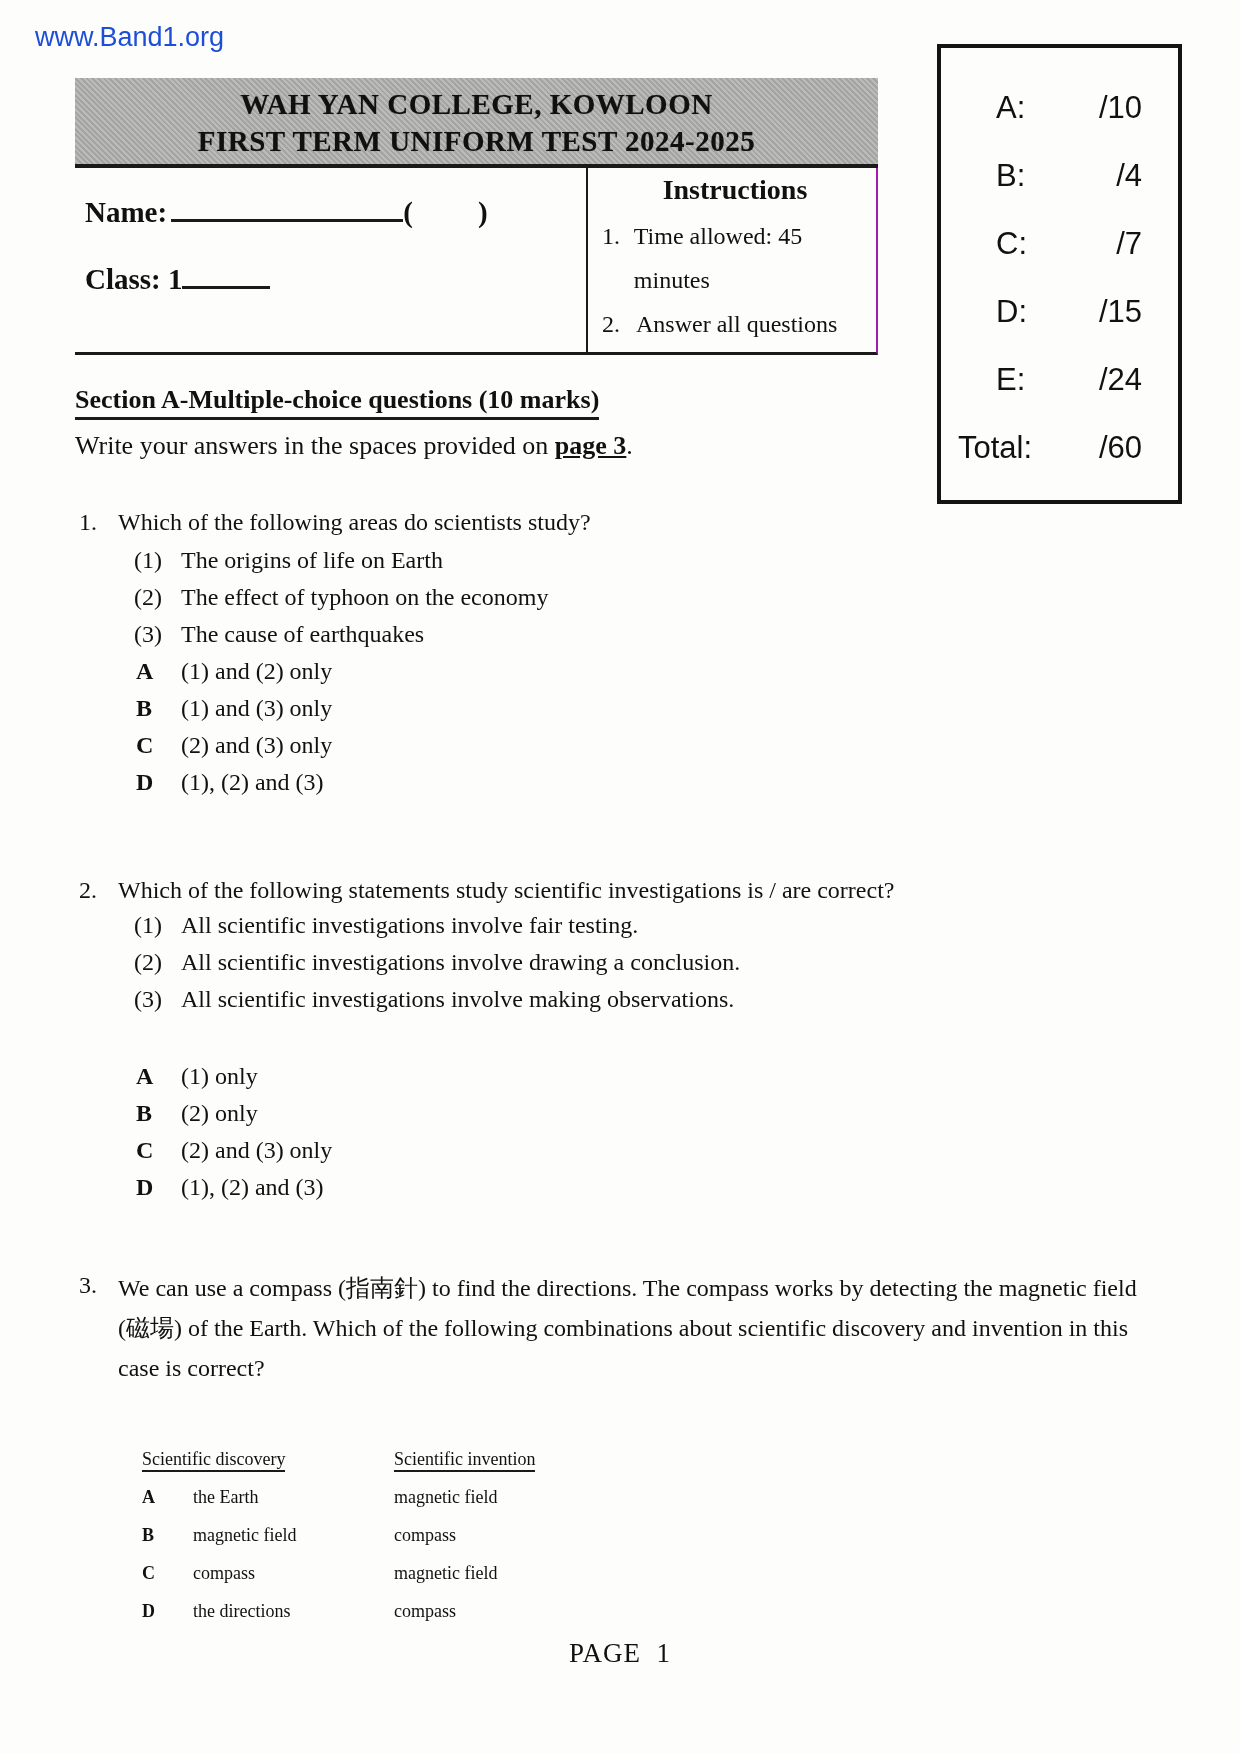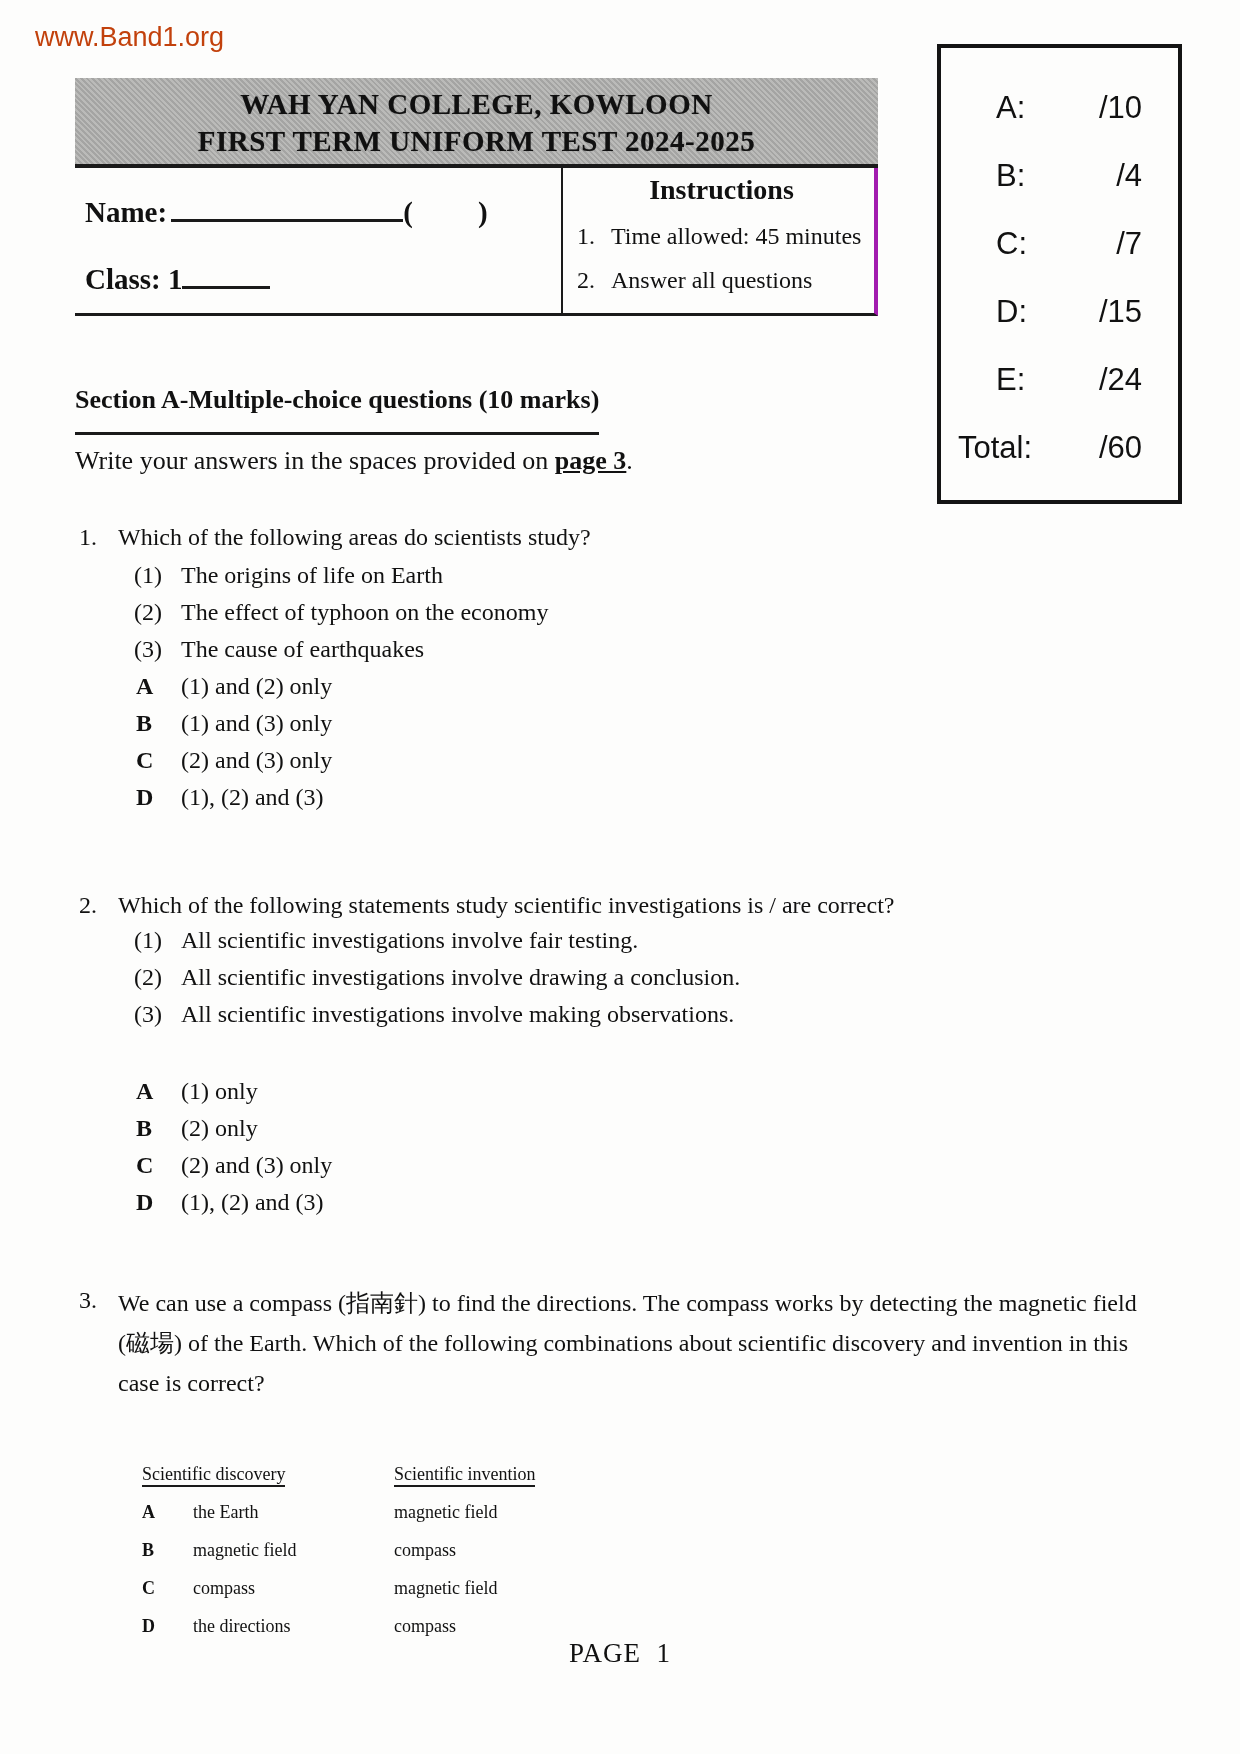--- a/index.html
+++ b/index.html
@@ -7,40 +7,40 @@
   body {
     position:relative;
     background:#fdfdfc;
     font-family:"Liberation Serif", serif;
     color:#111;
     overflow:hidden;
   }
   .watermark {
     position:absolute; left:35px; top:22px;
     font-family:"Liberation Sans", sans-serif;
-    font-size:27px; color:#c2410c;
+    font-size:27px; color:#1d4ed8;
   }
   
   .header-box { position:absolute; left:75px; top:78px; width:803px; }
   .banner {
     background:
       repeating-linear-gradient(45deg, rgba(0,0,0,0.10) 0 2px, rgba(255,255,255,0.05) 2px 4px),
       #b7b7b5;
     border-bottom:4px solid #1a1a1a;
     padding:8px 0 4px 0;
     text-align:center;
   }
   .banner div {
     font-weight:bold; font-size:29px; line-height:37px;
     color:#101010; letter-spacing:0.5px;
     text-shadow:0 0 1px rgba(0,0,0,0.35);
   }
   .header-lower {
-    display:flex; border-bottom:3px solid #1a1a1a; border-right:4px solid #a21caf;
-    min-height:148px; background:transparent;
+    display:flex; border-bottom:3px solid #1a1a1a; border-right:2px solid #a21caf;
+    min-height:148px; background:transparent;gap:25px;
   }
   .name-cell { width:486px; padding:26px 0 10px 10px; }
   .name-line { font-size:29px; font-weight:bold; white-space:nowrap; }
   .blank-name {
     display:inline-block; width:232px; border-bottom:3px solid #1a1a1a;
     height:28px; vertical-align:baseline; margin-left:4px;
   }
   .parens { white-space:pre; font-weight:bold; }
   .class-line { font-size:29px; font-weight:bold; margin-top:32px; }
   .blank-class {
@@ -58,21 +58,21 @@
     font-family:"Liberation Sans", sans-serif;
     display:flex; flex-direction:column; justify-content:space-between;
     padding:42px 0 34px 0;
   }
   .score-row { display:flex; justify-content:space-between; font-size:31px; padding:0 36px 0 55px; }
   .score-row.total { padding-left:17px;text-align:right; }
   
   .main { position:absolute; left:75px; top:385px; width:1066px; }
   .section-title {
     display:inline-block; font-weight:bold; font-size:26px;
-    border-bottom:3px solid #1a1a1a; padding-bottom:17px;
+    border-bottom:3px solid #1a1a1a; padding-bottom:2px;
   }
   .section-sub { font-size:26px; margin-top:11px; }
   .page3 { font-weight:bold; text-decoration:underline; }
   .question { display:flex; font-size:24px; }
   .q1 { margin-top:44px; }
   .q2 { margin-top:72px; }
   .q3 { margin-top:62px; }
   .q-num { width:43px; padding-left:4px; line-height:34px; }
   .q-body { flex:1; }
   .q-text { line-height:34px; }

